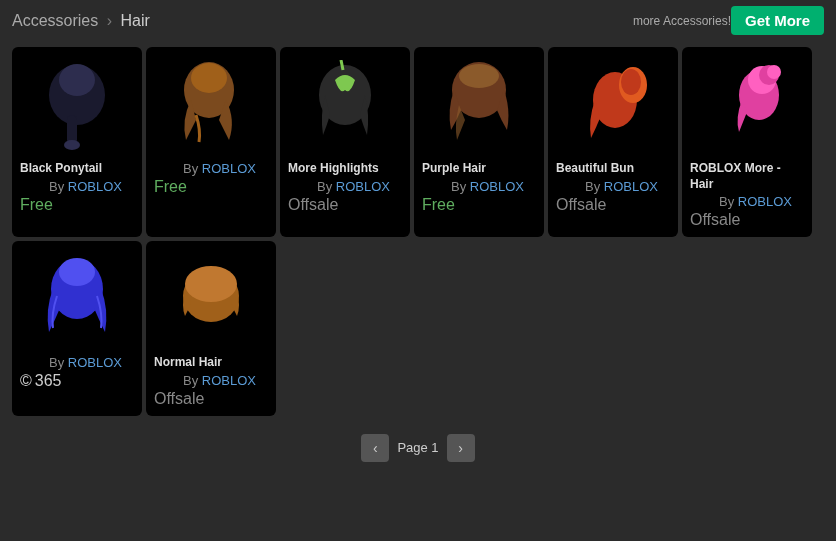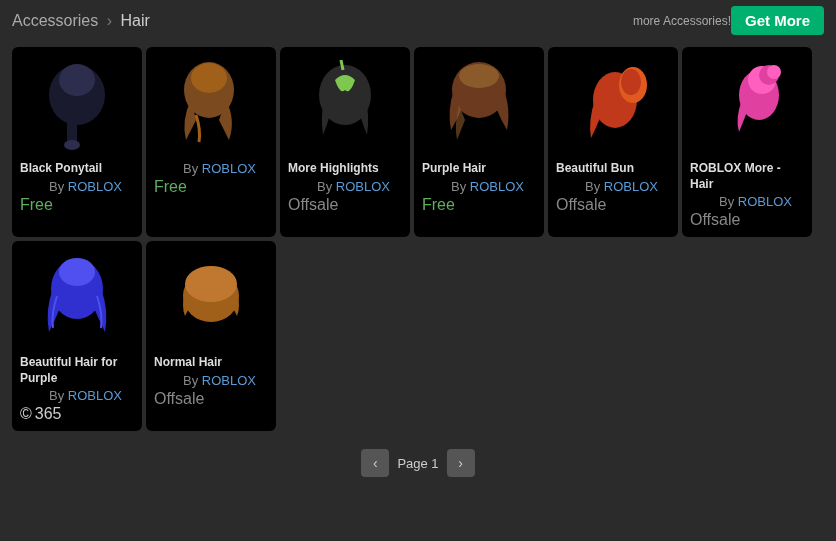--- a/index.html
+++ b/index.html
@@ -230,21 +230,20 @@
       <div class="item-image">
         <svg viewBox="0 0 80 90" class="hair-svg">
       <ellipse cx="40" cy="35" rx="26" ry="30" fill="#3030d0"></ellipse>
       <ellipse cx="40" cy="18" rx="18" ry="14" fill="#5050f0"></ellipse>
       <path d="M16 35 Q8 55 12 78 Q18 66 23 54" fill="#3030d0"></path>
       <path d="M64 35 Q72 55 68 78 Q62 66 57 54" fill="#3030d0"></path>
       <path d="M20 42 Q14 60 16 74" stroke="#5050f0" stroke-width="2" fill="none"></path>
       <path d="M60 42 Q66 60 64 74" stroke="#5050f0" stroke-width="2" fill="none"></path>
     </svg>
       </div>
-      <div class="item-title">Beautiful Hair for Purple</div>
       <div class="item-by">By <span class="creator">ROBLOX</span></div>
       <div class="item-price robux"><span>©</span> 365</div>
     </div>
     <div class="item-card">
       <div class="item-image">
         <svg viewBox="0 0 80 90" class="hair-svg">
       <ellipse cx="40" cy="42" rx="28" ry="26" fill="#a0601a"></ellipse>
       <ellipse cx="40" cy="30" rx="26" ry="18" fill="#c07830"></ellipse>
       <path d="M14 38 Q10 52 14 62 Q18 55 20 48" fill="#a0601a"></path>
       <path d="M66 38 Q70 52 66 62 Q62 55 60 48" fill="#a0601a"></path>

